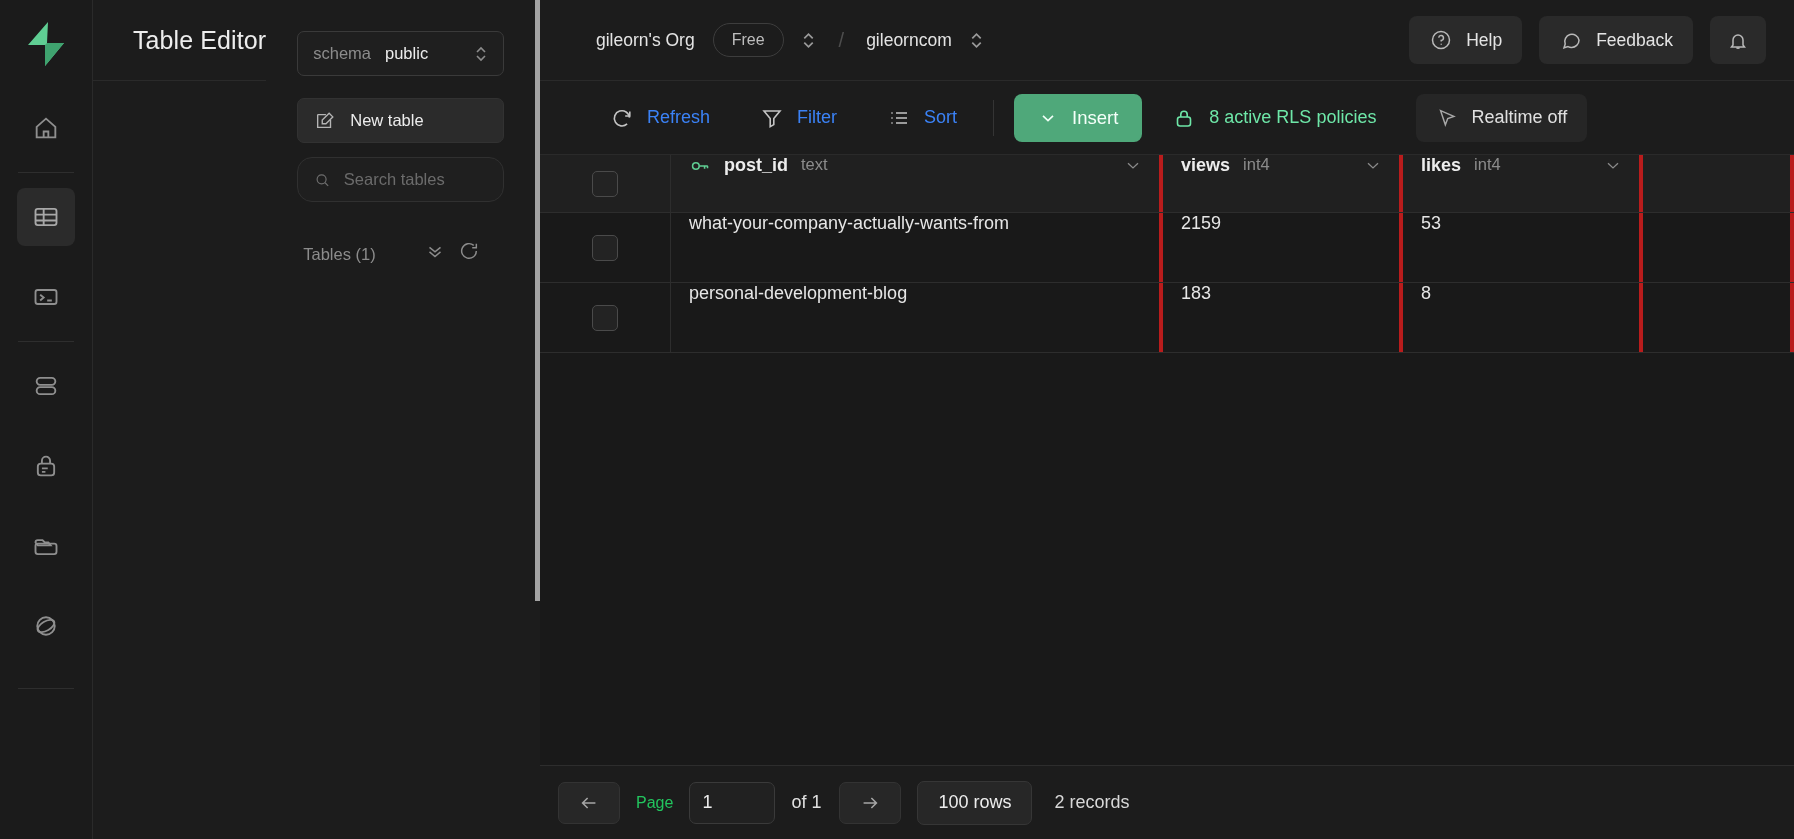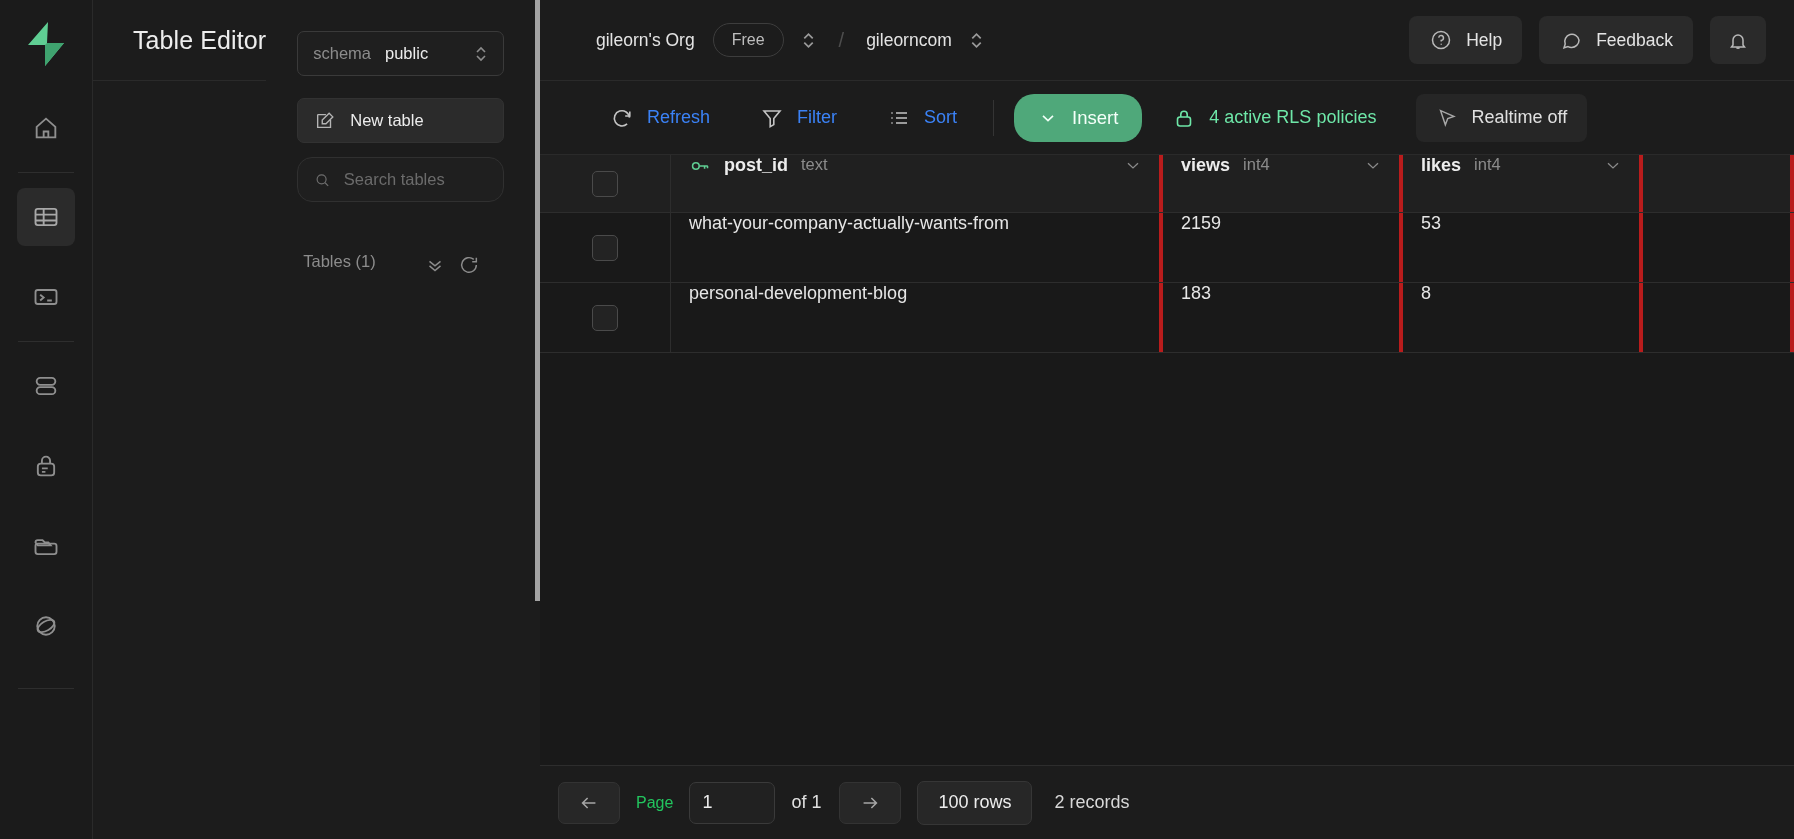--- a/index.html
+++ b/index.html
@@ -72,21 +72,21 @@
     display: flex; align-items: center; gap: 13px; padding: 0 16px;
   }
   .search-box svg { stroke: #6e6e6e; fill: none; stroke-width: 1.7; }
   .search-box input {
     background: transparent; border: none; outline: none;
     color: #ededed; font-size: 16.5px; font-family: inherit; width: 100%;
   }
   .search-box input::placeholder { color: #6b6b6b; }
 
   .tables-head {
-    margin-top: 50px; display: flex; align-items: flex-start;
+    margin-top: 32px; display: flex; align-items: flex-end;
     padding: 0 18px 0 6px; height: 30px;
   }
   .tables-head .txt { font-size: 16.5px; color: #8c8c8c; flex: 1; }
   .tables-head .act { width: 34px; height: 26px; display: flex; align-items: center; justify-content: center; }
   .tables-head svg { stroke: #8c8c8c; fill: none; stroke-width: 1.6; }
 
   .table-row {
     margin-top: 14px; height: 47px; border-radius: 7px;
     background: #242424;
     display: flex; align-items: center; gap: 16px; padding: 0 16px;
@@ -126,21 +126,21 @@
     background: #1c1c1c; overflow: hidden;
   }
   .tool {
     display: flex; align-items: center; gap: 13px; height: 44px;
     padding: 0 14px; margin-right: 22px; border-radius: 6px;
     font-size: 18px; color: #3b82f6; white-space: nowrap;
   }
   .tool svg { stroke: #c4c4c4; fill: none; stroke-width: 1.6; }
   .tool-sep { width: 1px; height: 36px; background: #343434; margin: 0 20px 0 0; }
   .insert-btn {
-    height: 48px; border-radius: 20px; background: #4fa87a;
+    height: 48px; border-radius: 8px; background: #4fa87a;
     display: flex; align-items: center; gap: 14px; padding: 3px 24px;
     font-size: 18.5px; color: #f4fff9; white-space: nowrap;
   }
   .insert-btn svg { stroke: #f0fff7; fill: none; stroke-width: 2; }
   .rls {
     display: flex; align-items: center; gap: 13px;
     margin-left: 30px; font-size: 18px; color: #6ee7a8; white-space: nowrap;
   }
   .rls svg { stroke: #6ee7a8; fill: none; stroke-width: 1.6; }
   .realtime {
@@ -389,21 +389,21 @@
         <svg width="20" height="20" viewBox="0 0 24 24">
             <path d="M6 9.5 L12 15 L18 9.5"></path>
           </svg>
         <span>Insert</span>
       </div>
       <div class="rls">
         <svg width="24" height="24" viewBox="0 0 24 24">
             <rect x="5.5" y="11" width="13" height="9" rx="2.5"></rect>
             <path d="M8.8 11 V8.4 a3.2 3.2 0 0 1 6.4 0 V11"></path>
           </svg>
-        <span>4 active RLS policies</span>
+        <span>8 active RLS policies</span>
       </div>
       <div class="realtime">
         <svg width="22" height="22" viewBox="0 0 24 24">
             <path d="M5 4 L19.5 10.2 L12.8 12.6 L10.2 19.4 Z"></path>
           </svg>
         <span>Realtime off</span>
       </div>
     </div>
 
     <div class="grid">

